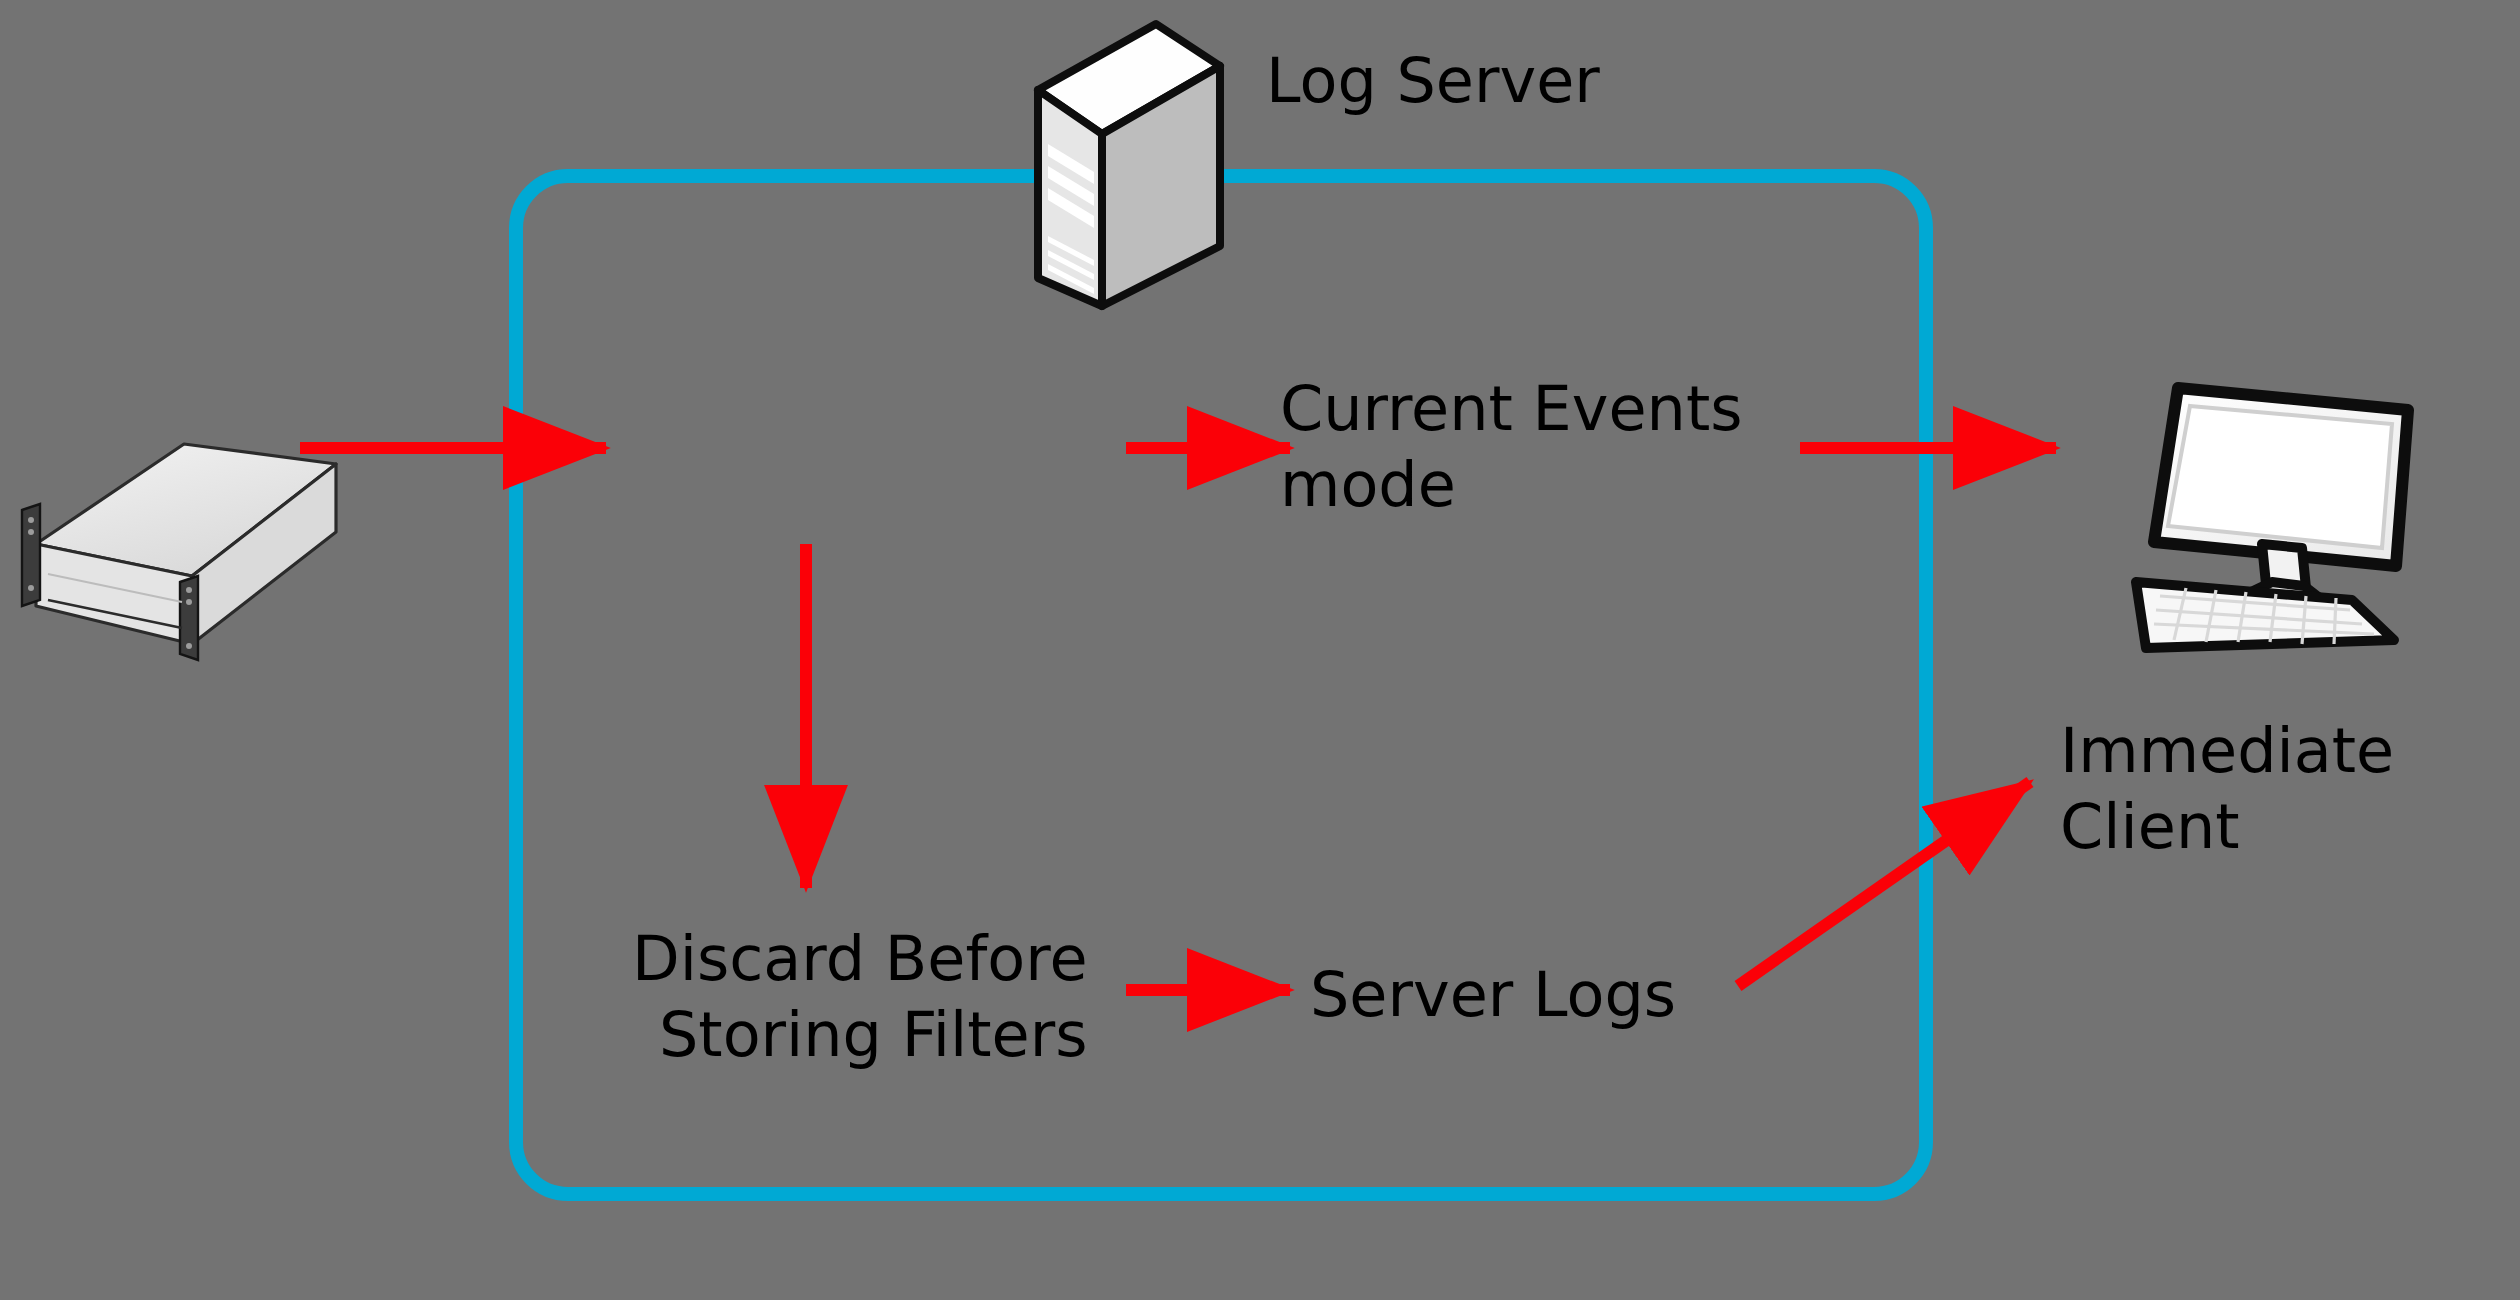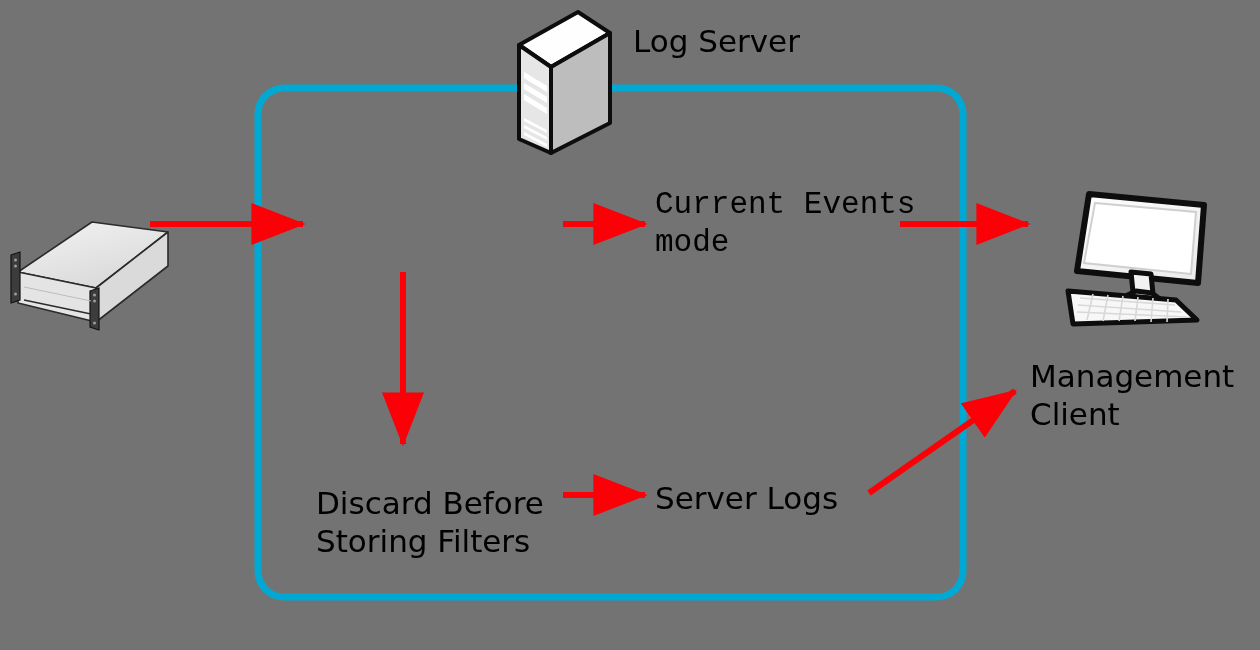--- a/index.html
+++ b/index.html
@@ -28,22 +28,22 @@
     position: absolute;
     font-family: "DejaVu Sans", sans-serif;
     font-size: 31px;
     line-height: 38px;
     color: #000000;
     white-space: pre;
     letter-spacing: 0px;
   }
   #label-log-server   { left: 633px; top: 22px; }
   #label-immediate    { left: 316px; top: 186px; }
-  #label-current      { left: 655px; top: 186px; font-family: Liberation Mono, monospace; }
-  #label-discard      { left: 316px; top: 484px; }
+  #label-current      { left: 640px; top: 186px; }
+  #label-discard      { left: 316px; top: 461px; text-align: right; }
   #label-stored       { left: 655px; top: 479px; }
   #label-management   { left: 1030px; top: 357px; }
 </style>
 </head>
 <body>
 
 <div id="canvas">
 
   <svg id="diagram-svg" viewBox="0 0 1260 650" xmlns="http://www.w3.org/2000/svg">
 
@@ -142,16 +142,16 @@
 
 
   <div class="diagram-label" id="label-current">Current Events
 mode</div>
 
   <div class="diagram-label" id="label-discard">Discard Before
 Storing Filters</div>
 
   <div class="diagram-label" id="label-stored">Server Logs</div>
 
-  <div class="diagram-label" id="label-management">Management
+  <div class="diagram-label" id="label-management">Immediate
 Client</div>
 
 </div>
 
 </body></html>

